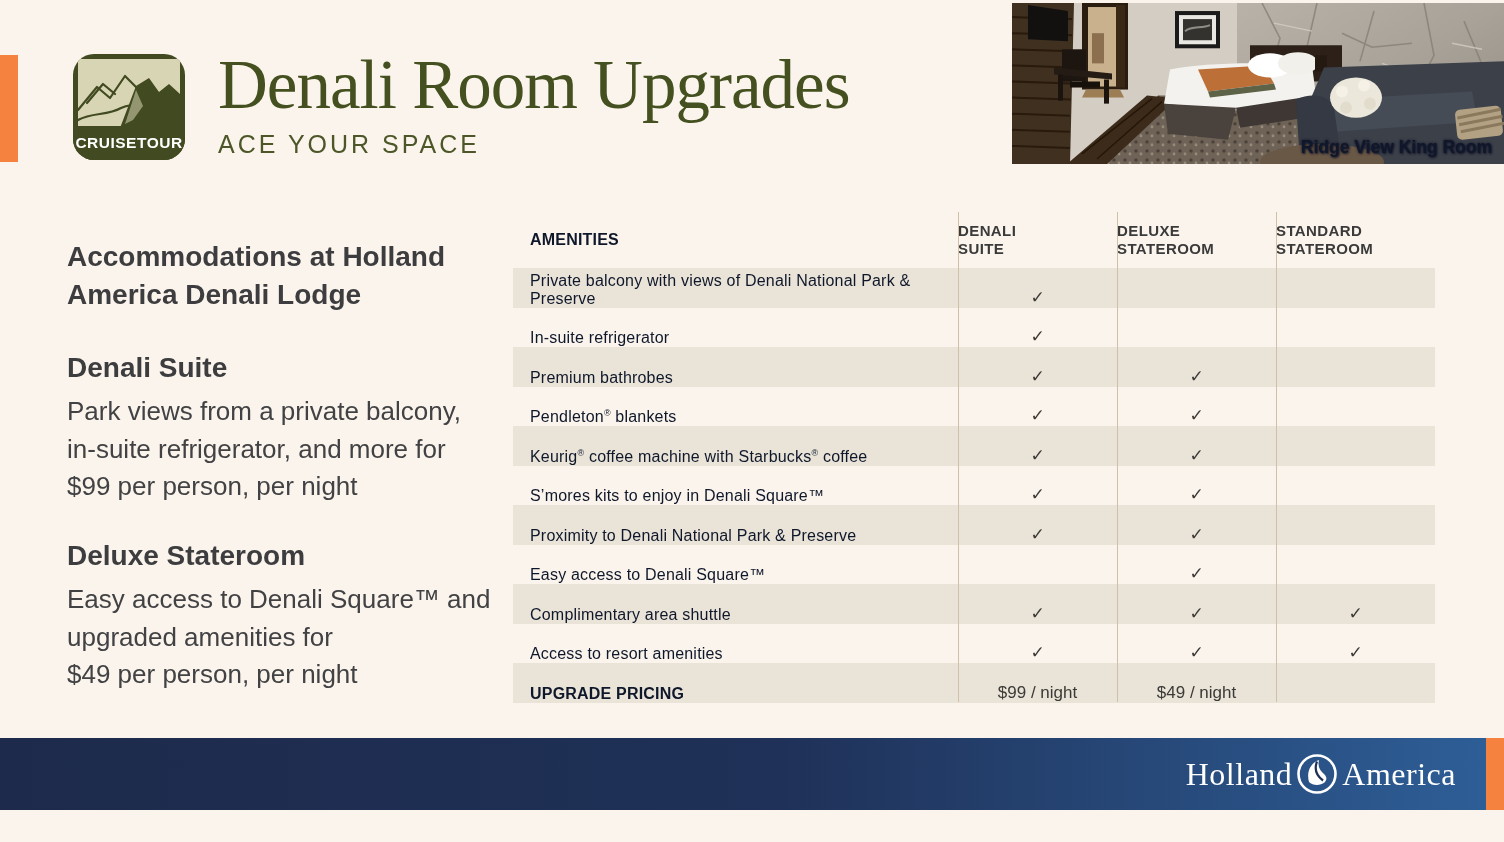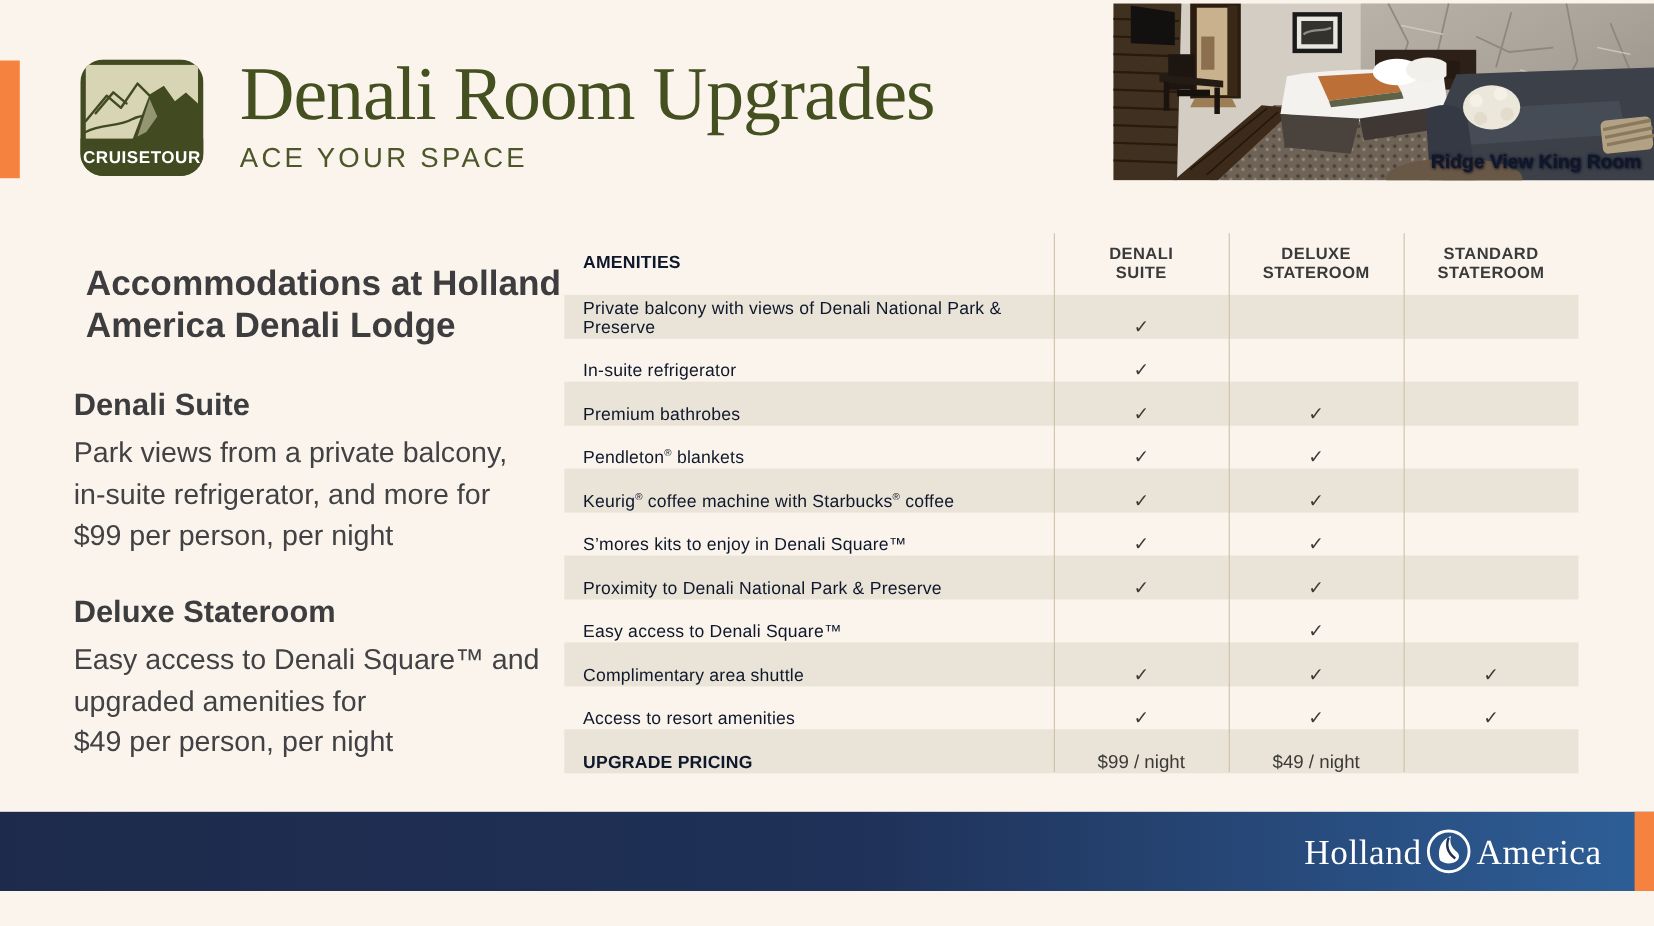--- a/index.html
+++ b/index.html
@@ -24,40 +24,40 @@
   .photo svg { display:block; }
   .photo-caption {
     position:absolute; right:12px; bottom:6px;
     color:#0f172a; font-size:17.5px; font-weight:bold;
     text-shadow:0 0 3px rgba(20,20,40,.85), 1px 1px 2px rgba(20,20,40,.8);
     white-space:nowrap;
   }
   
   .intro-heading {
     position:absolute; left:67px; top:238px; width:440px;
-    font-size:32px; line-height:38px; font-weight:bold; color:#3d3d3f; white-space:pre-line;margin-left:11px;
+    font-size:28px; line-height:38px; font-weight:bold; color:#3d3d3f; white-space:pre-line;
   }
   .room-section { position:absolute; left:67px; width:450px; }
   .room-section.s1 { top:352px; }
   .room-section.s2 { top:540px; }
   .room-heading { font-size:28px; font-weight:bold; color:#3d3d3f; line-height:32px; margin-bottom:9px; }
   .room-body { font-size:26px; line-height:37.5px; color:#424244; white-space:pre-line; }
   
   .amenity-table { position:absolute; left:513px; top:212px; width:922px; height:490px; }
   .vdiv { position:absolute; top:0; bottom:0; width:1px; background:#cfc0a8; z-index:3; }
   .vdiv.d1 { left:445px; } .vdiv.d2 { left:604px; } .vdiv.d3 { left:763px; }
   .thead { display:flex; height:56px; align-items:center; }
   .trow { display:flex; height:39.5px; align-items:flex-end; }
   .trow.shaded { background:#e9e3d8; }
   .cell { box-sizing:border-box; }
   .cell.name { width:445px; padding-left:17px; font-size:16px; color:#0f172a; letter-spacing:.2px; }
   .cell.check { width:159px; text-align:center; font-size:17px; color:#3c3a36; }
   .amenities-h { font-size:15px; font-weight:bold; color:#3a3a3a; letter-spacing:.8px; }
   .colh {
-    width:159px; text-align:center; font-size:15px; font-weight:bold; color:#3a3a3a;
+    width:159px; font-size:15px; font-weight:bold; color:#3a3a3a;
     letter-spacing:.4px; line-height:18px; white-space:pre-line;
   }
   .pricing-label { font-size:15.5px; font-weight:bold; letter-spacing:.6px; color:#3a3a3a; }
   .price { font-size:16px; font-weight:normal; color:#3a3a3a; }
   .cell.name sup { font-size:9px; vertical-align:super; line-height:0; }
   
   .footer-bar {
     position:absolute; left:0; top:738px; width:1504px; height:72px;
     background:linear-gradient(90deg,#1d2a4b 0%,#1f3158 52%,#2e5f98 100%);
   }

